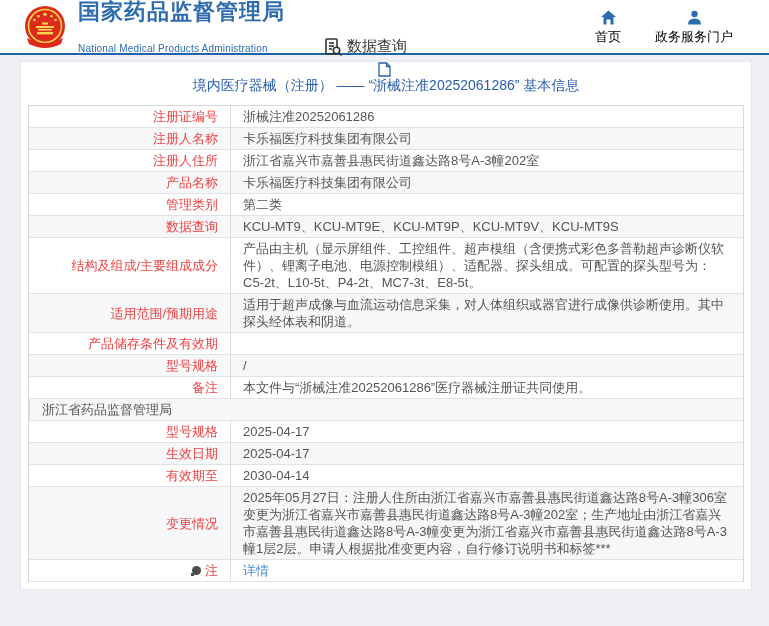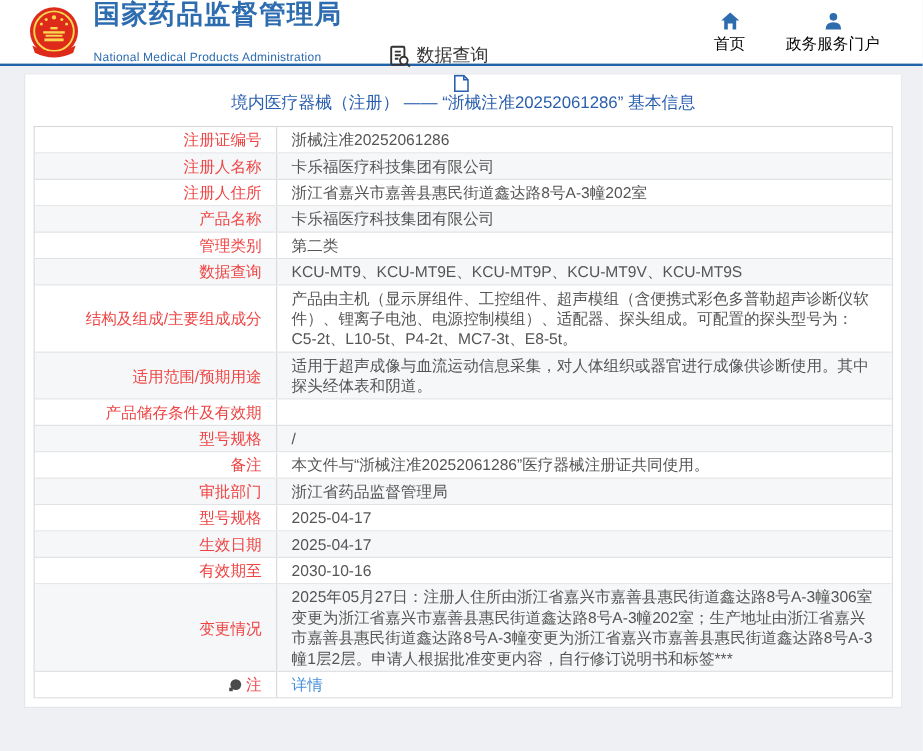--- a/index.html
+++ b/index.html
@@ -287,23 +287,20 @@
       </div>
       <div class="tr">
         <div class="td label">
           <span>备注</span>
         </div>
         <div class="td value">
           <span class="vtext">本文件与“浙械注准20252061286”医疗器械注册证共同使用。</span>
         </div>
       </div>
       <div class="tr">
-        <div class="td label">
-          <span>审批部门</span>
-        </div>
         <div class="td value">
           <span class="vtext">浙江省药品监督管理局</span>
         </div>
       </div>
       <div class="tr">
         <div class="td label">
           <span>型号规格</span>
         </div>
         <div class="td value">
           <span class="vtext">2025-04-17</span>
@@ -315,21 +312,21 @@
         </div>
         <div class="td value">
           <span class="vtext">2025-04-17</span>
         </div>
       </div>
       <div class="tr">
         <div class="td label">
           <span>有效期至</span>
         </div>
         <div class="td value">
-          <span class="vtext">2030-10-16</span>
+          <span class="vtext">2030-04-14</span>
         </div>
       </div>
       <div class="tr">
         <div class="td label">
           <span>变更情况</span>
         </div>
         <div class="td value">
           <span class="vtext">2025年05月27日：注册人住所由浙江省嘉兴市嘉善县惠民街道鑫达路8号A-3幢306室变更为浙江省嘉兴市嘉善县惠民街道鑫达路8号A-3幢202室；生产地址由浙江省嘉兴市嘉善县惠民街道鑫达路8号A-3幢变更为浙江省嘉兴市嘉善县惠民街道鑫达路8号A-3幢1层2层。申请人根据批准变更内容，自行修订说明书和标签***</span>
         </div>
       </div>

